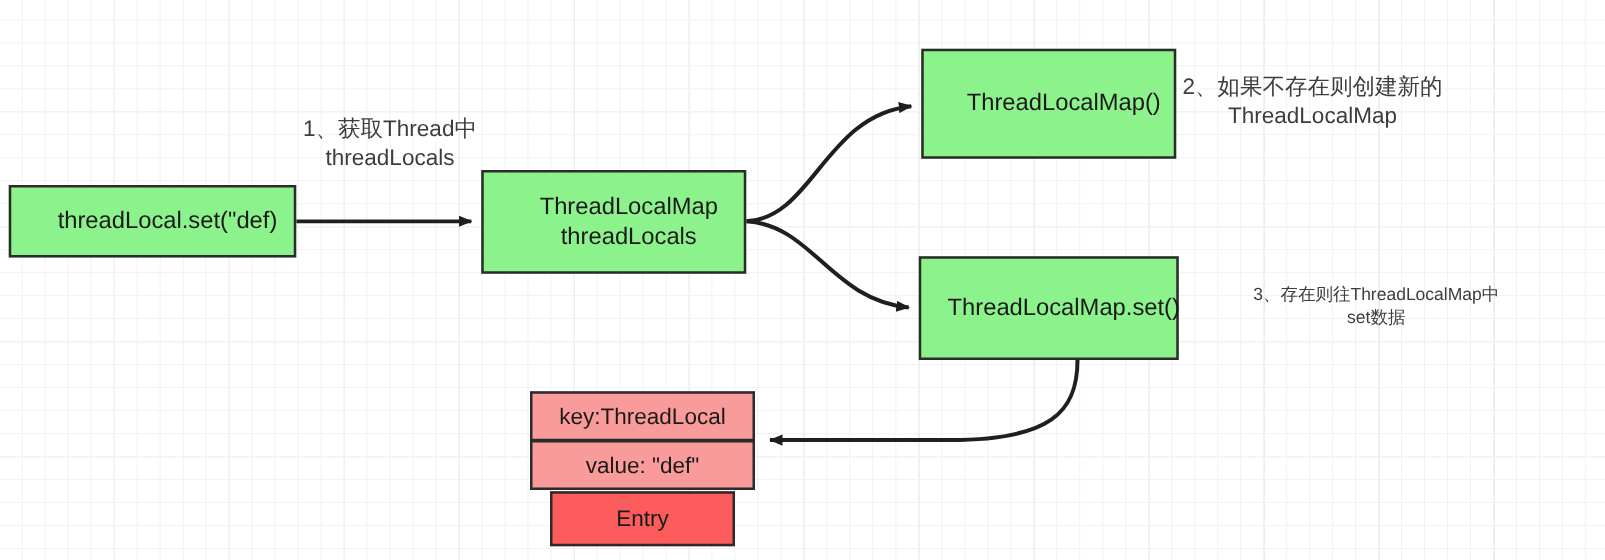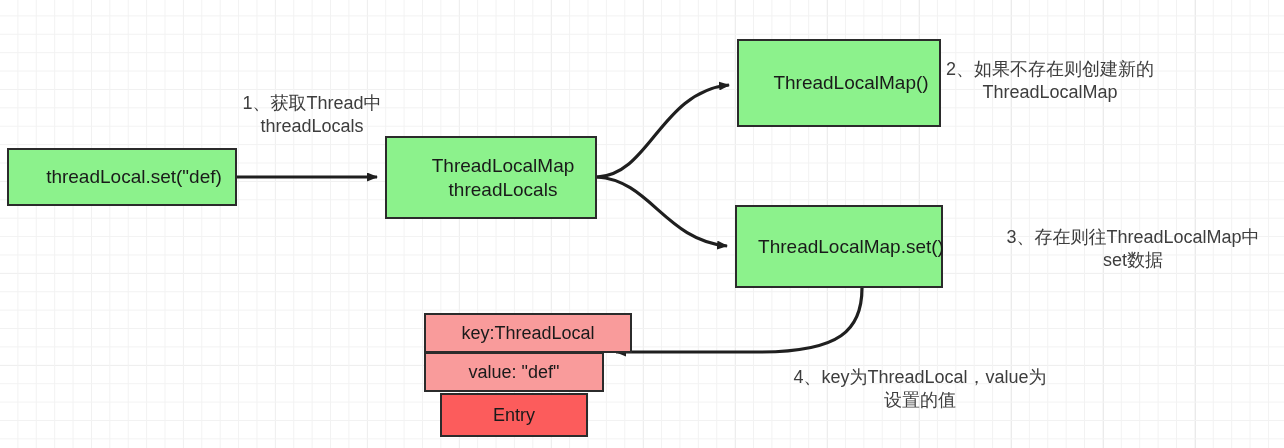--- a/index.html
+++ b/index.html
@@ -77,27 +77,27 @@
     line-height: 1.3;
     white-space: pre-line;
   }
 
   
   #node-set          { left: 7px;   top: 148px; width: 230px; height: 58px;  font-size: 19px; }
   #node-threadlocals { left: 385px; top: 136px; width: 212px; height: 83px;  font-size: 19px; }
   #node-map-ctor     { left: 737px; top: 39px;  width: 204px; height: 88px;  font-size: 19px; }
   #node-map-set      { left: 735px; top: 205px; width: 208px; height: 83px;  font-size: 19px; }
 
-  #entry-key   { left: 424px; top: 313px; width: 208px; height: 40px; font-size: 18px; }
+  #entry-key   { left: 424px; top: 313px; width: 180px; height: 40px; font-size: 18px; }
   #entry-value { left: 424px; top: 352px; width: 180px; height: 40px; font-size: 18px; }
   #entry-label { left: 440px; top: 393px; width: 148px; height: 44px; font-size: 18px; }
 
   #ann-1 { left: 214px; top: 92px;  width: 196px; font-size: 18px; text-align: center; }
   #ann-2 { left: 926px; top: 58px;  width: 248px; font-size: 18px; }
-  #ann-3 { left: 988px; top: 226px; width: 290px; font-size: 18px; }
+  #ann-3 { left: 956px; top: 226px; width: 290px; font-size: 14px; }
   #ann-4 { left: 760px; top: 366px; width: 320px; font-size: 18px; }
 </style>
 </head>
 <body>
 
 <div id="canvas">
 
   <svg class="wires" viewBox="0 0 1284 448" xmlns="http://www.w3.org/2000/svg">
     <defs>
       <marker id="ah" markerWidth="11" markerHeight="9" refX="10" refY="4.5" orient="auto" markerUnits="userSpaceOnUse">
@@ -131,16 +131,14 @@
 
   <div class="ann" id="ann-1">1、获取Thread中
 threadLocals</div>
 
   <div class="ann" id="ann-2">2、如果不存在则创建新的
 ThreadLocalMap</div>
 
   <div class="ann" id="ann-3">3、存在则往ThreadLocalMap中
 set数据</div>
 
-  <div class="ann" id="ann-4">4、key为ThreadLocal，value为
-设置的值</div>
 
 </div>
 
 </body></html>

